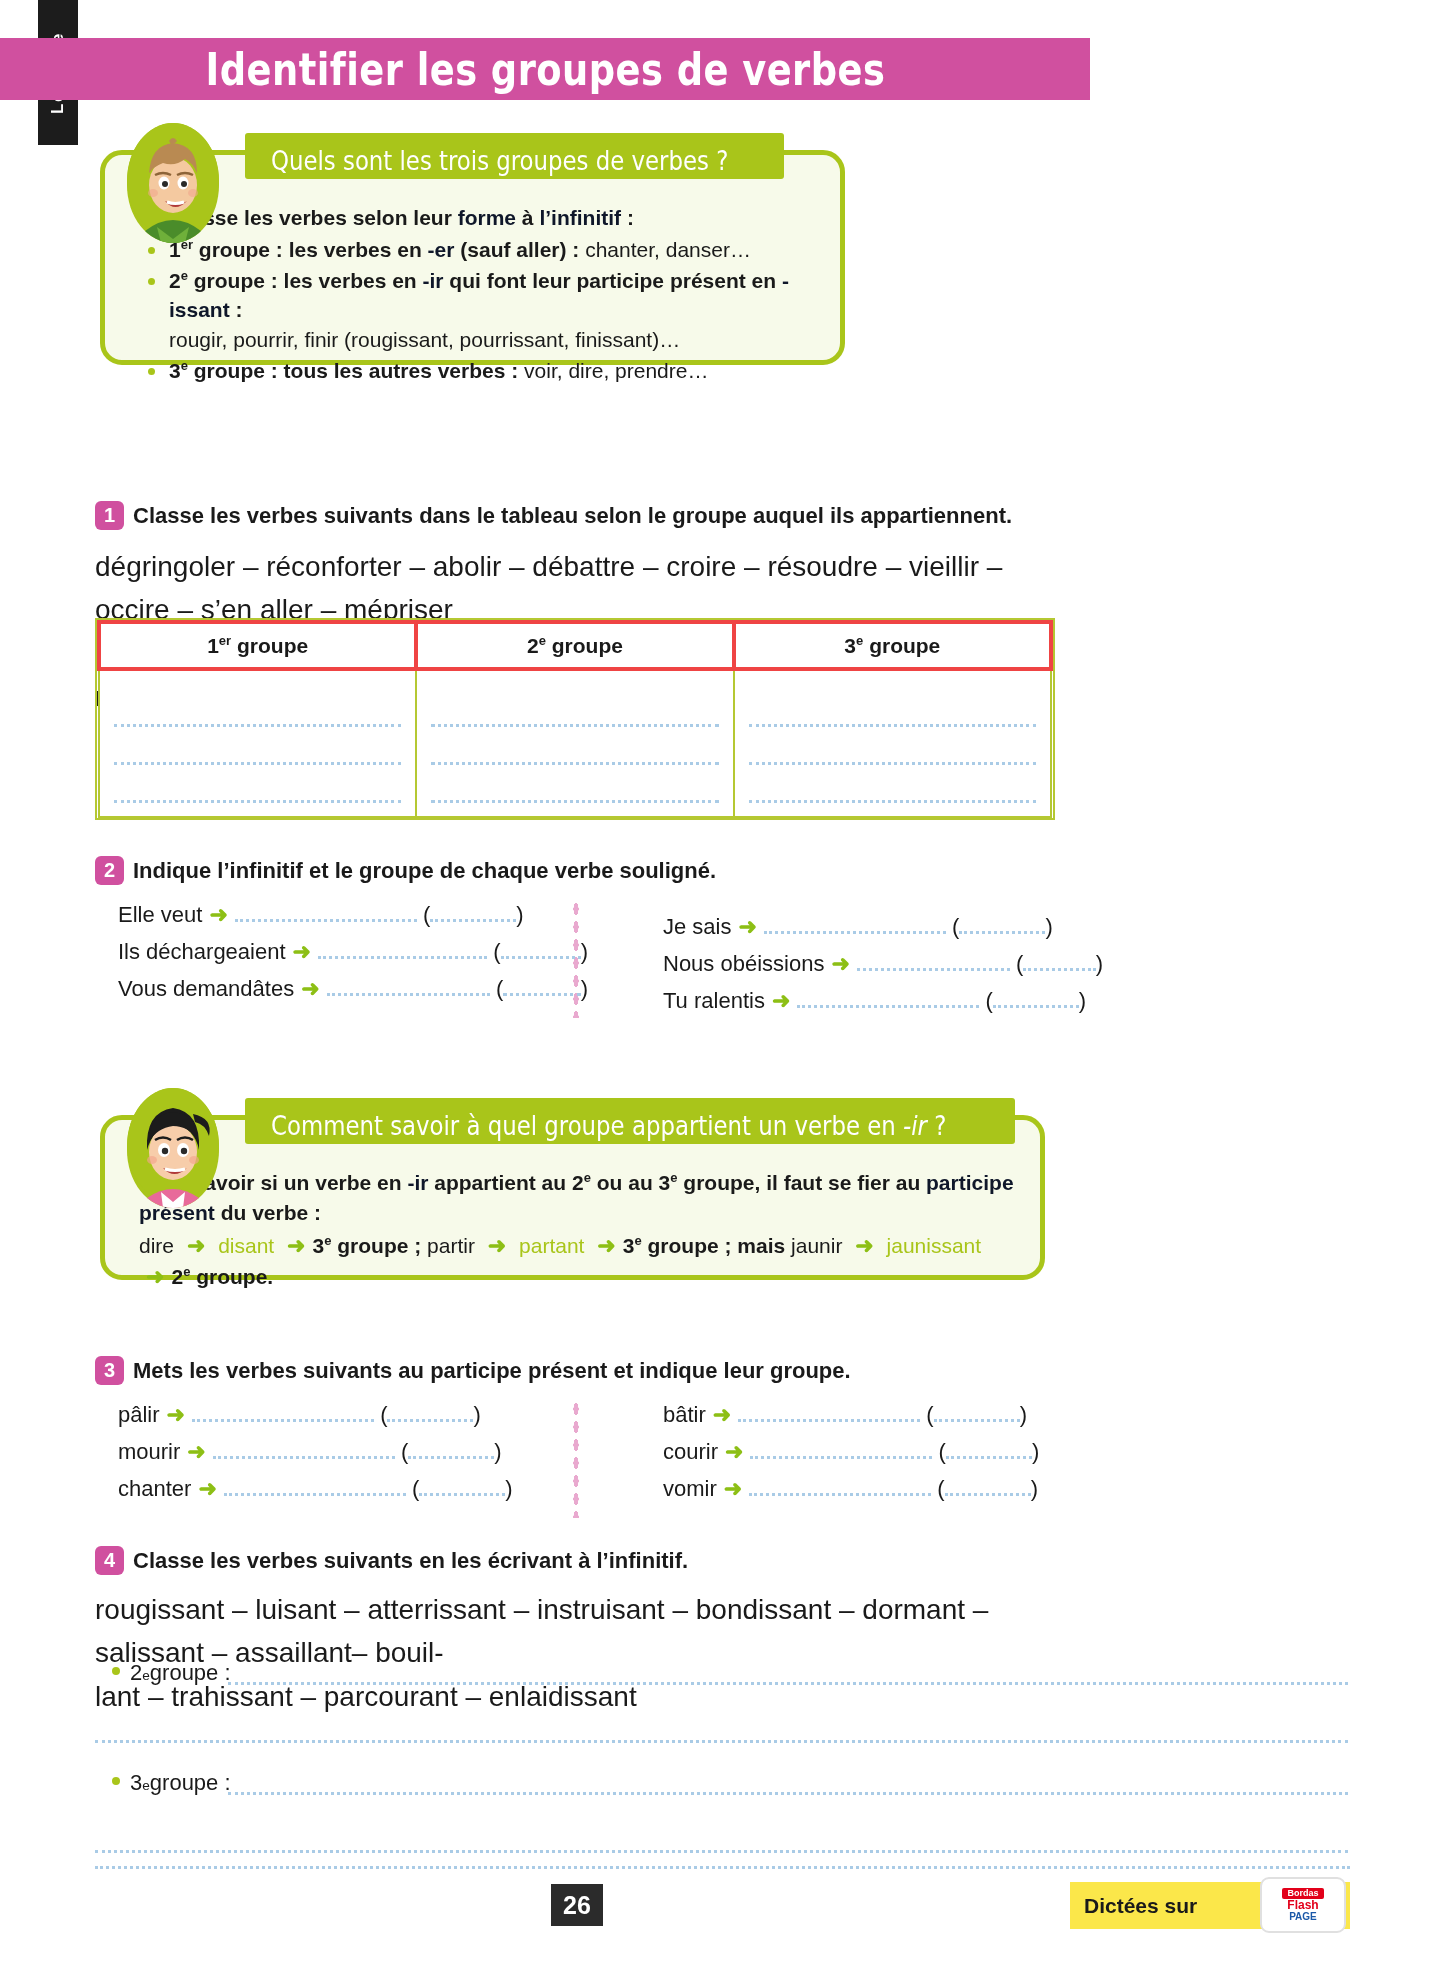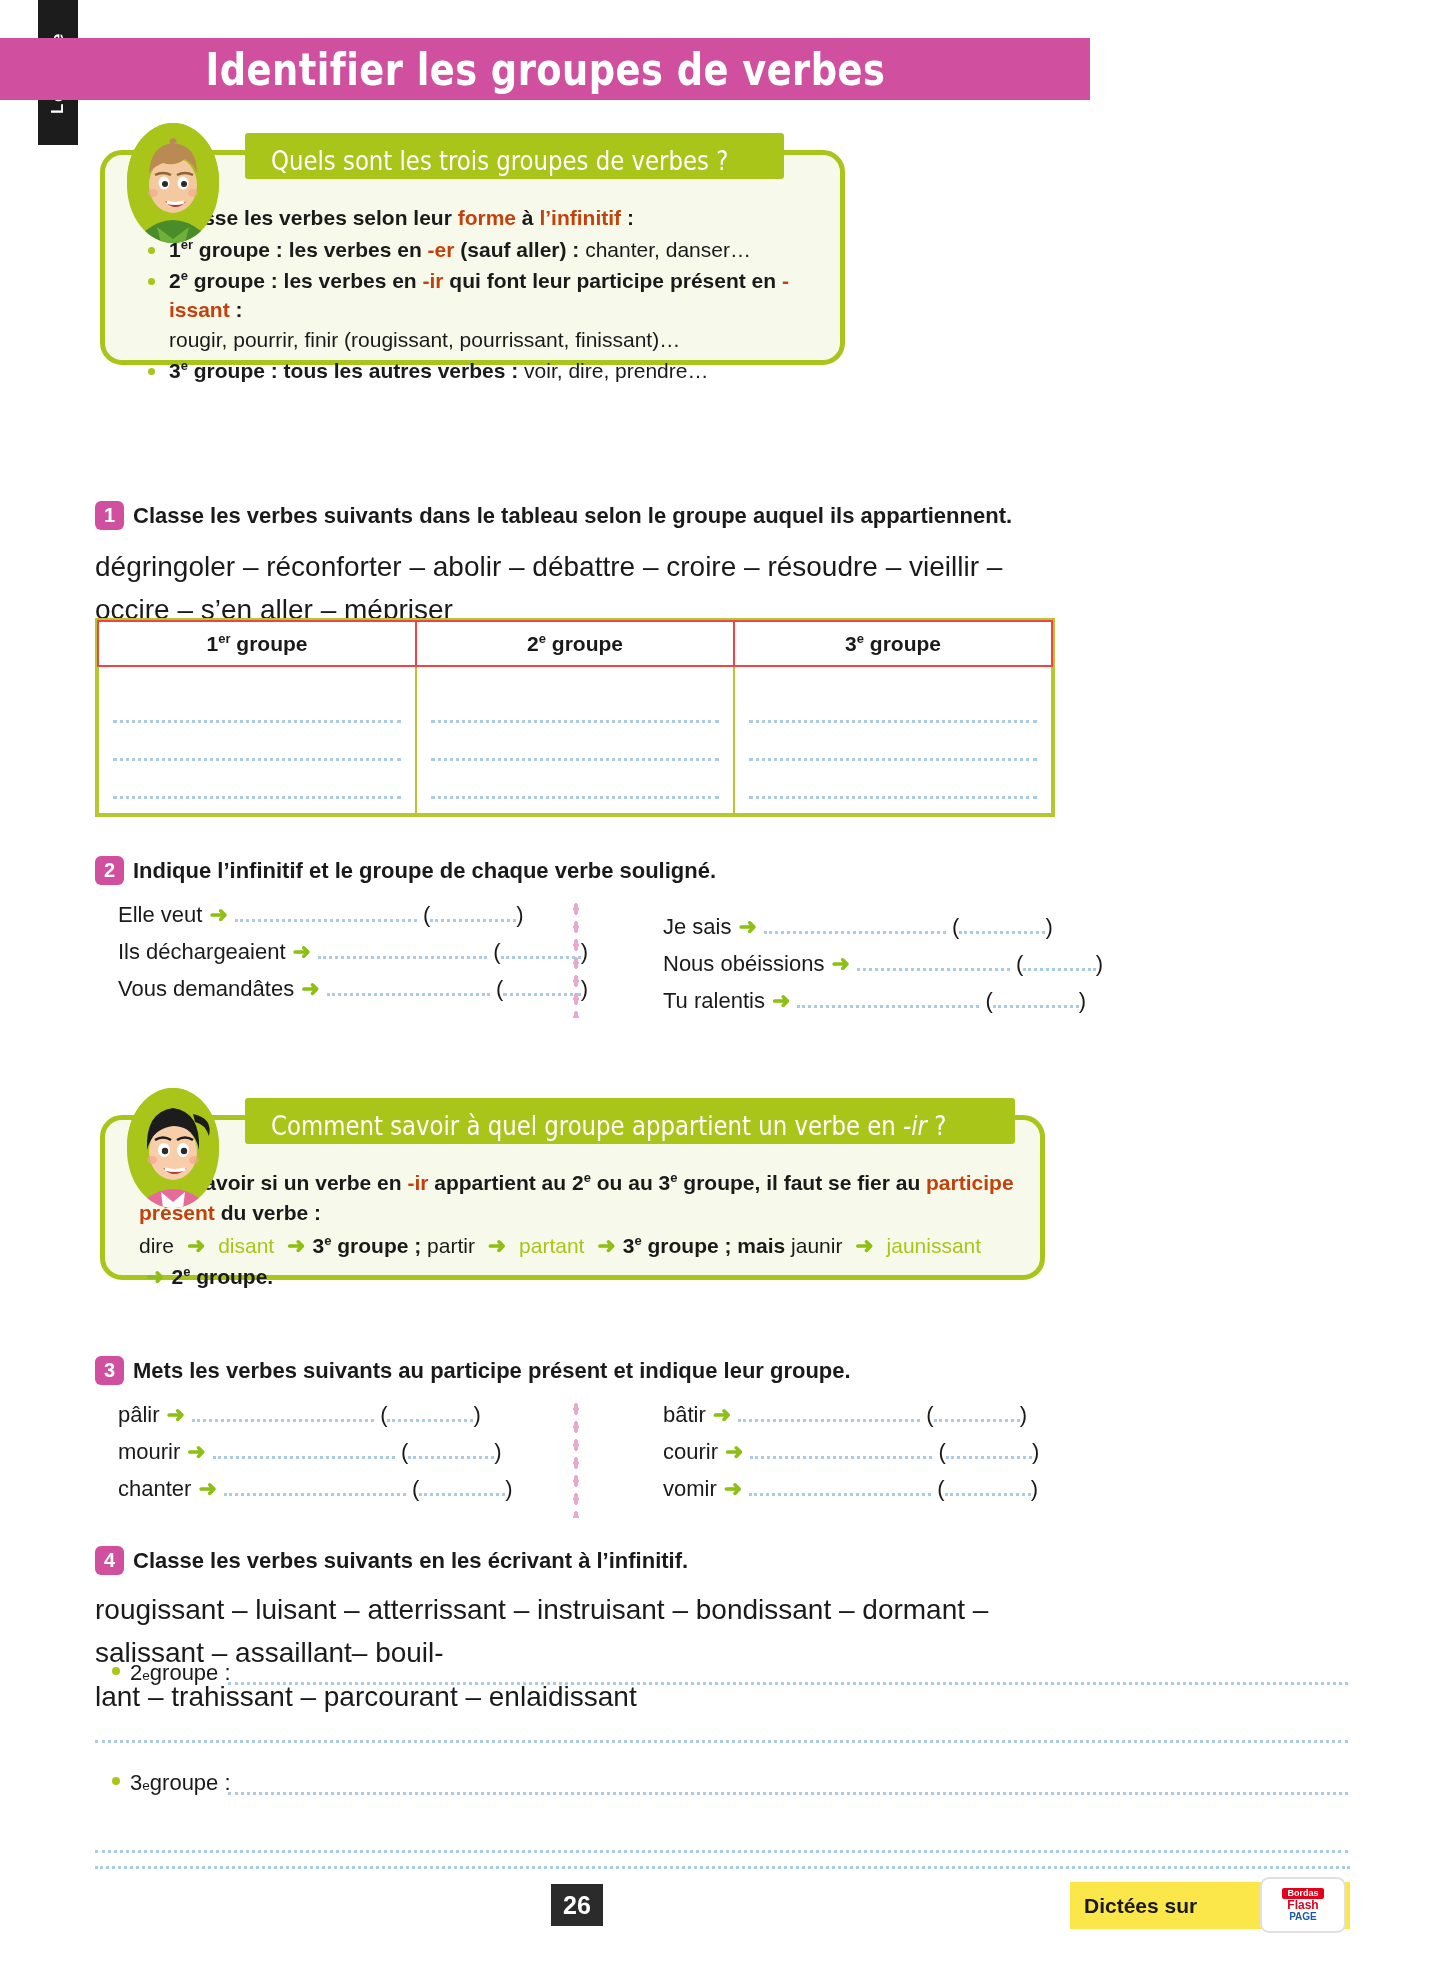--- a/index.html
+++ b/index.html
@@ -64,21 +64,21 @@
     padding:48px 26px 14px 34px;
     font-size:21px; line-height:1.42;
   }
   .lesson-body .intro{ font-weight:bold; }
   .lesson-body ul{ margin:2px 0 0 0; padding-left:26px; list-style:none; }
   .lesson-body li{ position:relative; padding-left:4px; margin-bottom:1px; }
   .lesson-body li::before{
     content:""; position:absolute; left:-17px; top:12px;
     width:7px; height:7px; border-radius:50%; background:#a9c51a;
   }
-  .g{ color:#c2410c; font-weight:bold; }
+  .g{ color:#0f172a; font-weight:bold; }
   .g-light{ color:#a9c51a;text-align:center; }
   .b{ font-weight:bold; }
   sup{ font-size:0.62em; vertical-align:super; }
 
   
   .avatar{
     position:absolute; left:22px; top:-32px;
     width:92px; height:120px;
     border-radius:46px/58px;
     background:#a9c51a;
@@ -107,21 +107,21 @@
   }
 
   
   .tbl{
     position:absolute;
     border:2px solid #b5c832;
     border-collapse:collapse;
   }
   .tbl table{ border-collapse:collapse; width:100%; }
   .tbl th{
-    border:2px solid #ef4444;
+    border:4px solid #ef4444;
     font-size:21px; font-weight:bold; padding:9px 0; text-align:center;
     background:#ffffff;
   }
   .tbl td{
     border:2px solid #b5c832;
     height:148px; vertical-align:top; padding:18px 14px 0 14px;
     background:#ffffff;
   }
   .dotline{
     border-bottom:3px dotted #a9cbe6;

